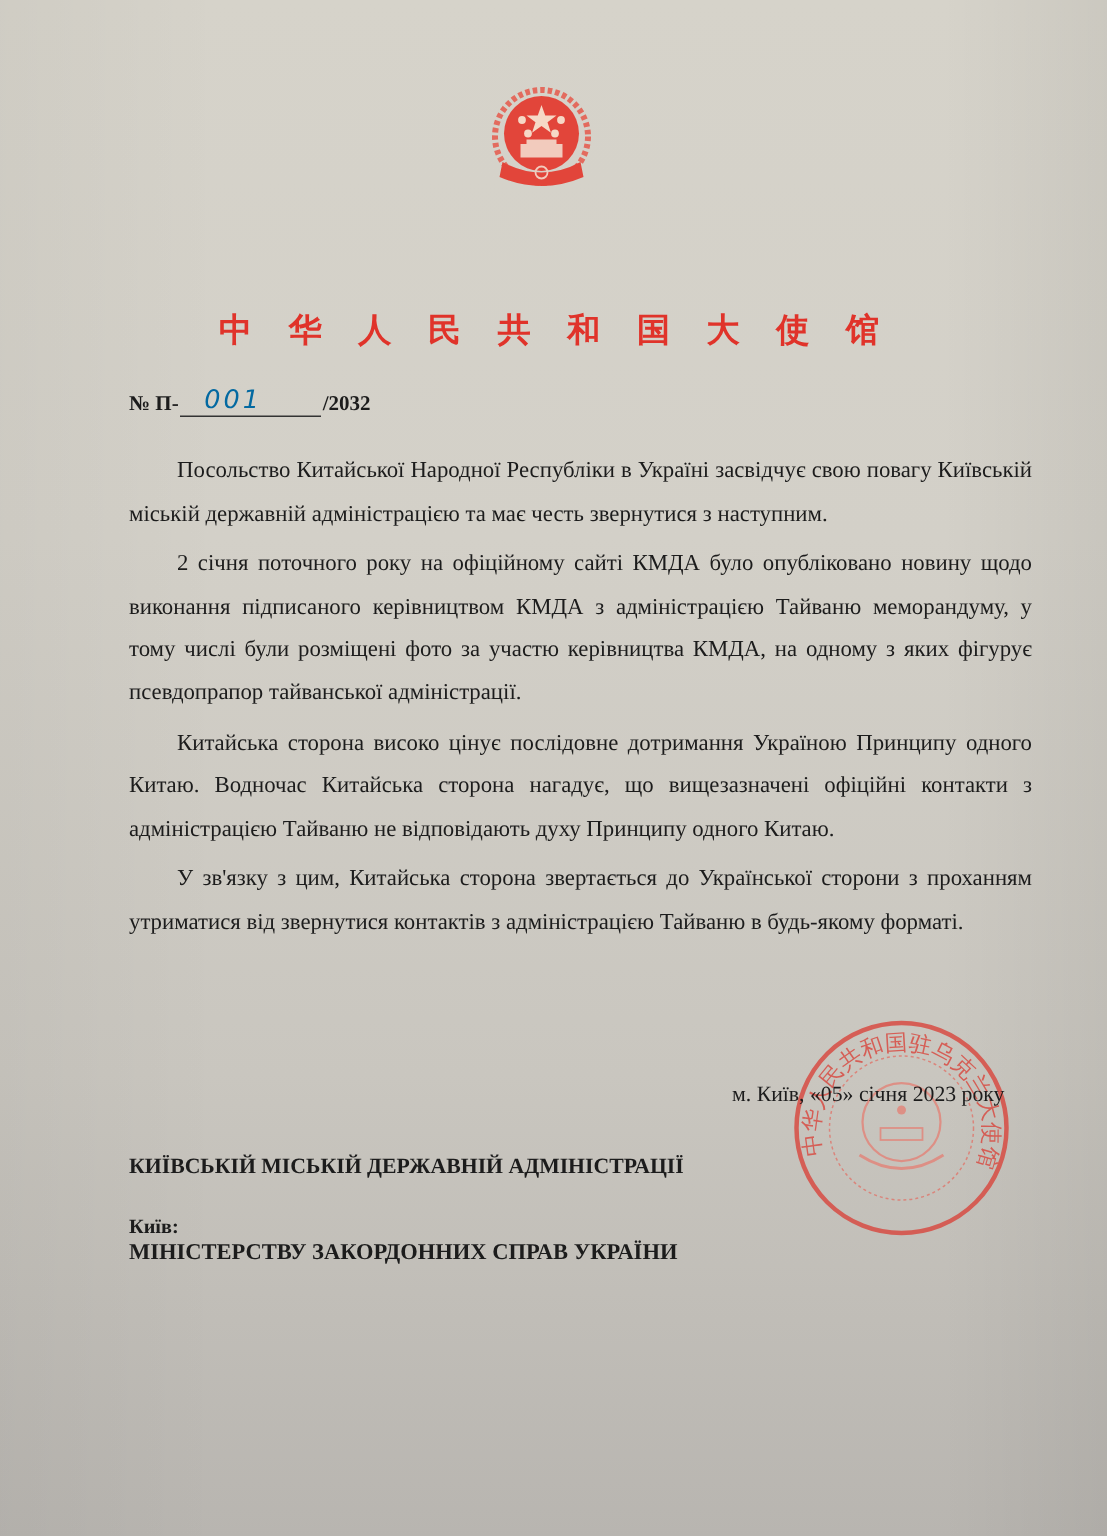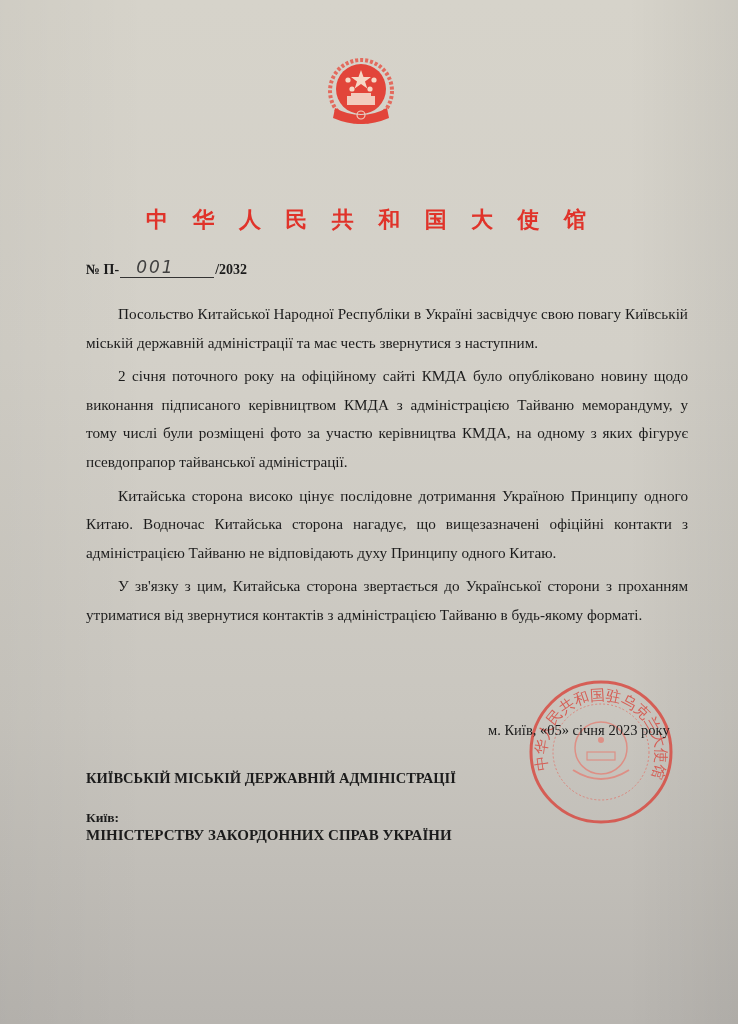--- a/index.html
+++ b/index.html
@@ -23,21 +23,21 @@
     display: flex; justify-content: space-between;
     color: #e0332a; font-size: 22px; font-weight: bold;
     font-family: "DejaVu Serif", serif;
   }
   .ref-line {
     position: absolute; left: 86px; top: 257px; font-size: 14px; font-weight: bold;
     display: flex; align-items: flex-end;
   }
   .ref-line .handwritten {
     display: inline-block; width: 78px; border-bottom: 1px solid #333;
-    font-style: italic; font-weight: normal; color: #404040; font-size: 17px;
+    font-style: italic; font-weight: normal; color: #0369a1; font-size: 17px;
     font-family: "DejaVu Sans", sans-serif; padding-left: 16px; margin: 0 1px;
     letter-spacing: 2px;
   }
   .body-text {
     position: absolute; left: 86px; top: 300px; width: 602px;
     font-size: 15.2px; line-height: 28.6px; text-align: justify;
   }
   .body-text p { margin: 0 0 5px 0; text-indent: 32px; }
   .place-date {
     position: absolute; left: 488px; top: 722px; font-size: 14.5px;
@@ -89,21 +89,21 @@
   <span>馆</span>
 </div>
 
 <div class="ref-line">
   <span>№ П-</span>
   <span class="handwritten">001</span>
   <span>/2032</span>
 </div>
 
 <div class="body-text">
-  <p>Посольство Китайської Народної Республіки в Україні засвідчує свою повагу Київській міській державній адміністрації та має честь звернутися з наступним.</p>
+  <p>Посольство Китайської Народної Республіки в Україні засвідчує свою повагу Київській міській державній адміністрацією та має честь звернутися з наступним.</p>
   <p>2 січня поточного року на офіційному сайті КМДА було опубліковано новину щодо виконання підписаного керівництвом КМДА з адміністрацією Тайваню меморандуму, у тому числі були розміщені фото за участю керівництва КМДА, на одному з яких фігурує псевдопрапор тайванської адміністрації.</p>
   <p>Китайська сторона високо цінує послідовне дотримання Україною Принципу одного Китаю. Водночас Китайська сторона нагадує, що вищезазначені офіційні контакти з адміністрацією Тайваню не відповідають духу Принципу одного Китаю.</p>
   <p>У зв'язку з цим, Китайська сторона звертається до Української сторони з проханням утриматися від звернутися контактів з адміністрацією Тайваню в будь-якому форматі.</p>
 </div>
 
 <svg class="seal" viewBox="0 0 148 148">
   <circle cx="74" cy="74" r="70" fill="none" stroke="#d9453c" stroke-width="3"></circle>
   <circle cx="74" cy="74" r="48" fill="none" stroke="#e0756b" stroke-width="1" stroke-dasharray="2 2"></circle>
   <circle cx="74" cy="70" r="26" fill="none" stroke="#e38378" stroke-width="1.5"></circle>
   <circle cx="74" cy="62" r="3" fill="#e38378"></circle>

